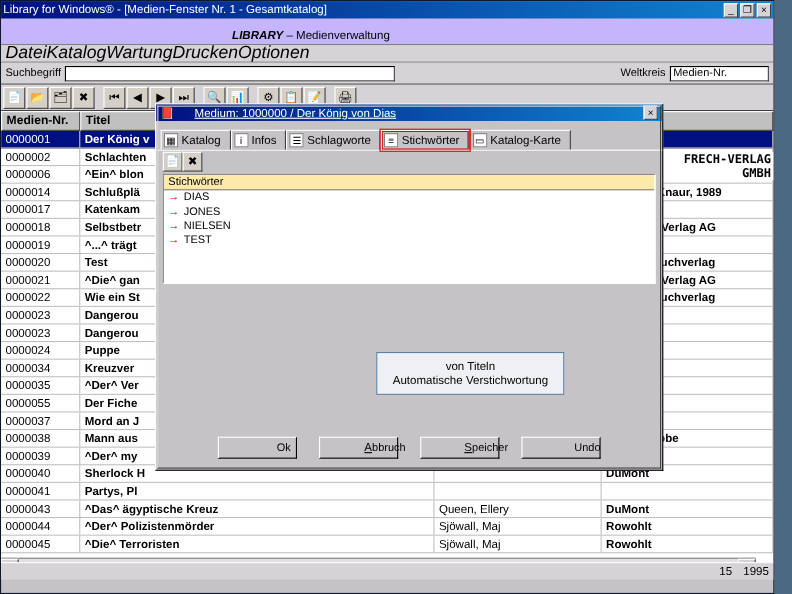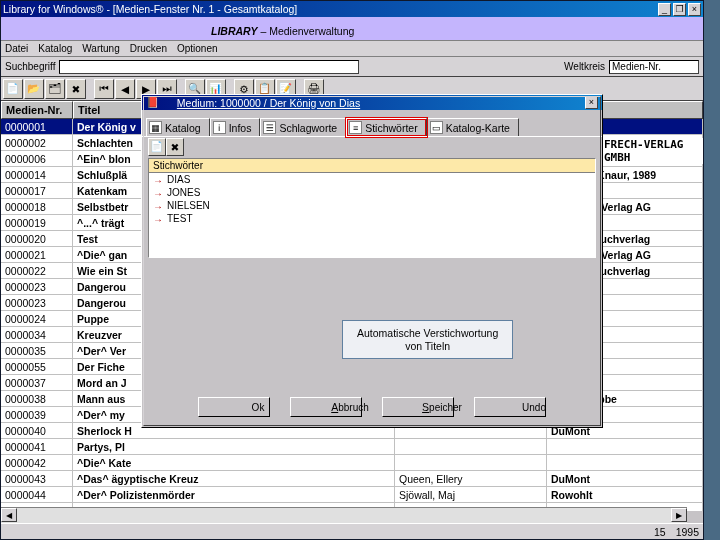--- a/index.html
+++ b/index.html
@@ -21,21 +21,21 @@
   .titlebar{height:16px;background:linear-gradient(to right,#001080,#1084d0);display:flex;align-items:center;padding:0 2px;color:#fff;font-size:10px;}
   .titlebar .sp{flex:1;}
   .sysbtn{width:13px;height:13px;background:#d6d3d6;border:1px solid #fff;border-right-color:#404040;border-bottom-color:#404040;margin-left:2px;display:flex;align-items:center;justify-content:center;font-size:9px;line-height:9px;}
   
   .banner{height:24px;background:#c4b5fd;border-bottom:1px solid #808080;display:flex;align-items:flex-end;}
   .banner-spacer{width:210px;}
   .banner-text{font-size:18px;}
   .banner-text .bold{font-weight:bold;font-style:italic;font-family:"Arial Black",Arial;}
   
   .menubar{height:16px;background:var(--menu);display:flex;align-items:center;padding:0 4px;border-bottom:1px solid #808080;}
-  .menubar span{margin-right:10px;font-size:10px;}
+  .menubar span{font-size:16px;font-style:italic;}
   
   .searchrow{height:20px;background:var(--menu);border-bottom:1px solid #404040;display:flex;align-items:center;padding:0 4px;}
   .searchrow .lbl{font-size:10px;margin-right:4px;}
   .searchrow input{height:14px;border:1px solid #404040;border-top-color:#000;border-left-color:#000;background:#fff;font-size:10px;padding:0 2px;}
   .searchrow .sp{flex:1;}
   
   .toolbar{height:24px;background:var(--menu);border-bottom:1px solid #404040;display:flex;align-items:center;padding:0 2px;gap:1px;}
   .tbtn{width:20px;height:20px;background:#d4d0c8;border:1px solid #fff;border-right-color:#404040;border-bottom-color:#404040;display:inline-flex;align-items:center;justify-content:center;}
   .tsep{width:6px;}
   
@@ -62,21 +62,21 @@
   .dlg-tools{height:20px;display:flex;align-items:center;padding:2px 6px;border-top:1px solid #fff;}
   .dlg-tools .tbtn{width:18px;height:18px;}
   .kw-panel{margin:2px 6px 0 6px;border:1px solid #808080;border-right-color:#fff;border-bottom-color:#fff;background:#fff;height:100px;overflow:hidden;}
   .kw-head{background:var(--keyword-top);border-bottom:1px solid #808080;font-size:10px;padding:1px 4px;}
   .kw-item{font-size:10px;padding:1px 4px;display:flex;align-items:center;}
   .kw-item::before{content:"→";color:#b00000;margin-right:4px;font-weight:bold;}
   .callout{position:absolute;left:200px;top:225px;background:#eef0f4;border:1px solid #6080a0;padding:6px 14px;font-size:17px;text-align:center;line-height:1.2;}
   .dlg-buttons{position:absolute;left:0;right:0;bottom:6px;height:24px;display:flex;justify-content:center;gap:20px;}
   .dbtn{width:72px;height:20px;background:var(--dialog);border:1px solid #fff;border-right-color:#000;border-bottom-color:#000;font-size:10px;display:flex;align-items:center;justify-content:center;padding-left:48px;}
   
-  .statusbar{position:absolute;left:0;right:0;bottom:0;height:16px;background:var(--menu);border-top:1px solid #fff;display:flex;justify-content:flex-end;align-items:center;padding:0 4px;font-size:10px;gap:10px;}
+  .statusbar{position:absolute;left:0;right:0;bottom:12px;height:16px;background:var(--menu);border-top:1px solid #fff;display:flex;justify-content:flex-end;align-items:center;padding:0 4px;font-size:10px;gap:10px;}
   .scrollbar-h{position:absolute;left:0;bottom:16px;right:16px;height:16px;background:#e0e0e0;border-top:1px solid #808080;display:flex;}
   .sb-btn{width:16px;height:14px;background:var(--menu);border:1px solid #fff;border-right-color:#404040;border-bottom-color:#404040;display:flex;align-items:center;justify-content:center;font-size:8px;}
 </style>
 </head>
 <body>
 
 <div class="app">
 
   <div class="titlebar">
     <span style="color:#fff;">Library for Windows® - [Medien-Fenster Nr. 1 - Gesamtkatalog]</span>
@@ -258,47 +258,41 @@
           <div class="c2"></div>
           <div class="c3">DuMont</div>
         </div>
         <div class="gr">
           <div class="c0">0000041</div>
           <div class="c1">Partys, Pl</div>
           <div class="c2"></div>
           <div class="c3"></div>
         </div>
         <div class="gr">
-          <div class="c0">0000042</div>
-          <div class="c1">^Die^ Kate</div>
-          <div class="c2"></div>
-          <div class="c3"></div>
-        </div>
-        <div class="gr">
           <div class="c0">0000043</div>
           <div class="c1">^Das^ ägyptische Kreuz</div>
           <div class="c2">Queen, Ellery</div>
           <div class="c3">DuMont</div>
         </div>
         <div class="gr">
           <div class="c0">0000044</div>
           <div class="c1">^Der^ Polizistenmörder</div>
           <div class="c2">Sjöwall, Maj</div>
           <div class="c3">Rowohlt</div>
         </div>
         <div class="gr">
           <div class="c0">0000045</div>
           <div class="c1">^Die^ Terroristen</div>
           <div class="c2">Sjöwall, Maj</div>
           <div class="c3">Rowohlt</div>
         </div>
       </div>
   </div>
 
-  <div style="position:absolute;left:601px;top:137px;font-family:'Lucida Console',monospace;font-size:11px;font-weight:bold;color:#000;background:#fff;padding:0 2px;">FRECH-VERLAG GMBH</div>
+  <div style="position:absolute;left:601px;top:137px;font-family:'Lucida Console',monospace;font-size:11px;font-weight:bold;color:#000;background:#fff;padding:0 2px;text-align:right;">FRECH-VERLAG GMBH</div>
 
   <div class="dialog">
     <div class="dlg-title">
       <span>📕</span>&nbsp;<span style="color:#fff;text-decoration:underline;margin-left:15px;">Medium: 1000000 / Der König von Dias</span>
       <span class="sp"></span>
       <div class="sysbtn">×</div>
     </div>
     <div class="dlg-tabs">
       <div class="tab">
           <span class="ti">▦</span>
@@ -329,22 +323,22 @@
       <div class="kw-head">Stichwörter</div>
       <div id="kw-list">
           <div class="kw-item">DIAS</div>
           <div class="kw-item">JONES</div>
           <div class="kw-item">NIELSEN</div>
           <div class="kw-item">TEST</div>
         </div>
     </div>
 
     <div class="callout">
+      <div>von Titeln</div>
       <div>Automatische Verstichwortung</div>
-      <div>von Titeln</div>
     </div>
 
     <div class="dlg-buttons">
       <div class="dbtn">Ok</div>
       <div class="dbtn"><span style="text-decoration:underline">A</span>bbruch</div>
       <div class="dbtn"><span style="text-decoration:underline">S</span>peicher</div>
       <div class="dbtn">Undo</div>
     </div>
   </div>
 

